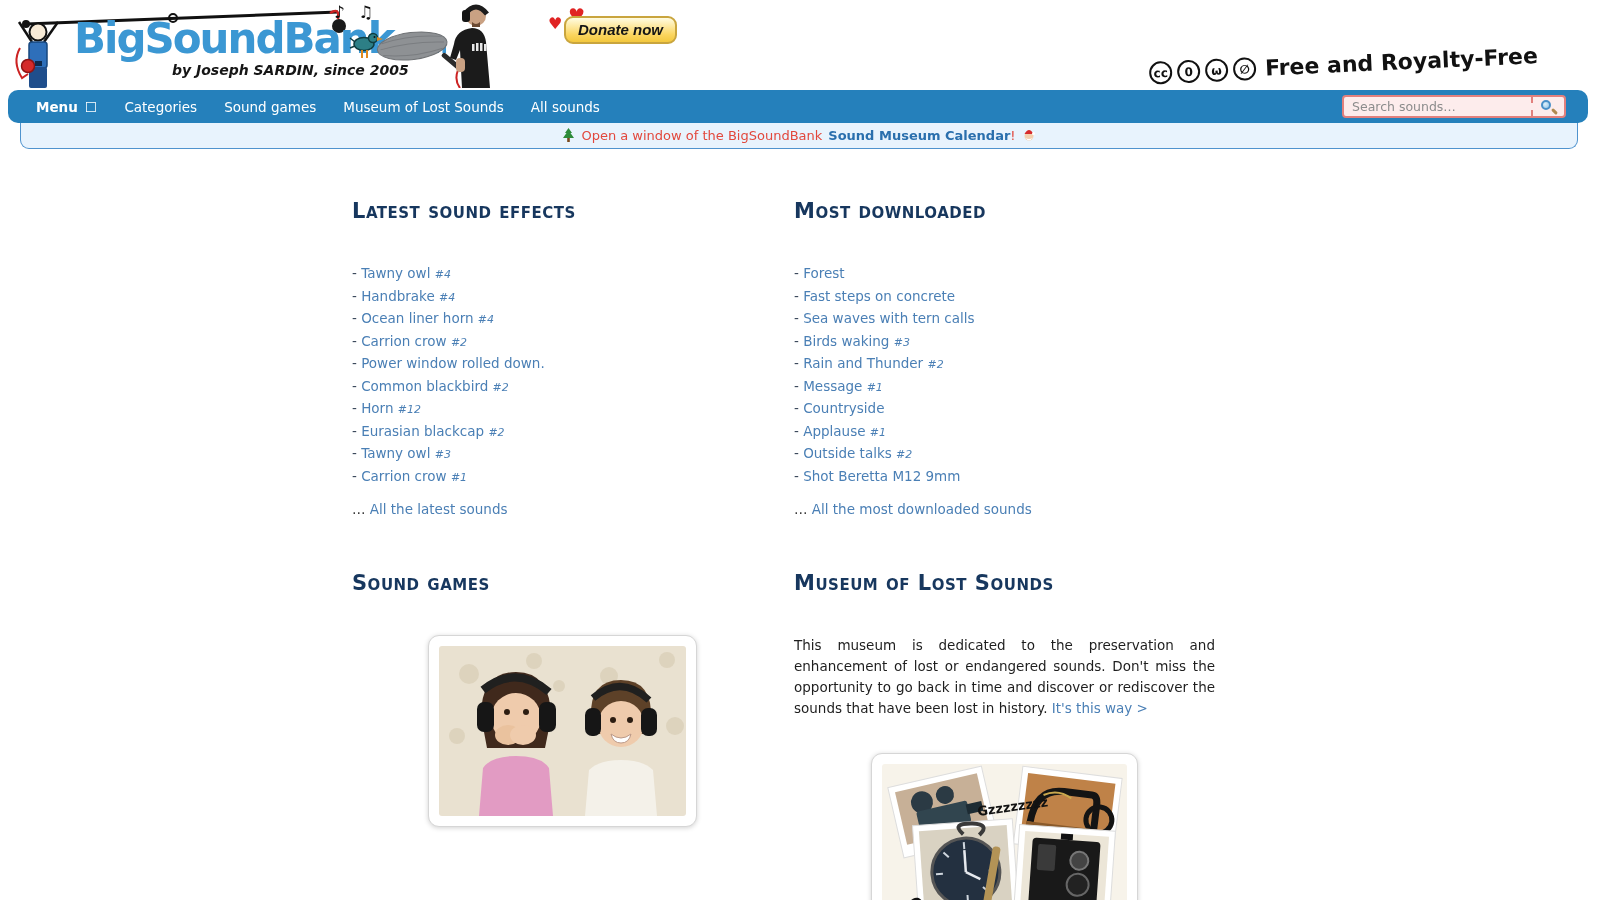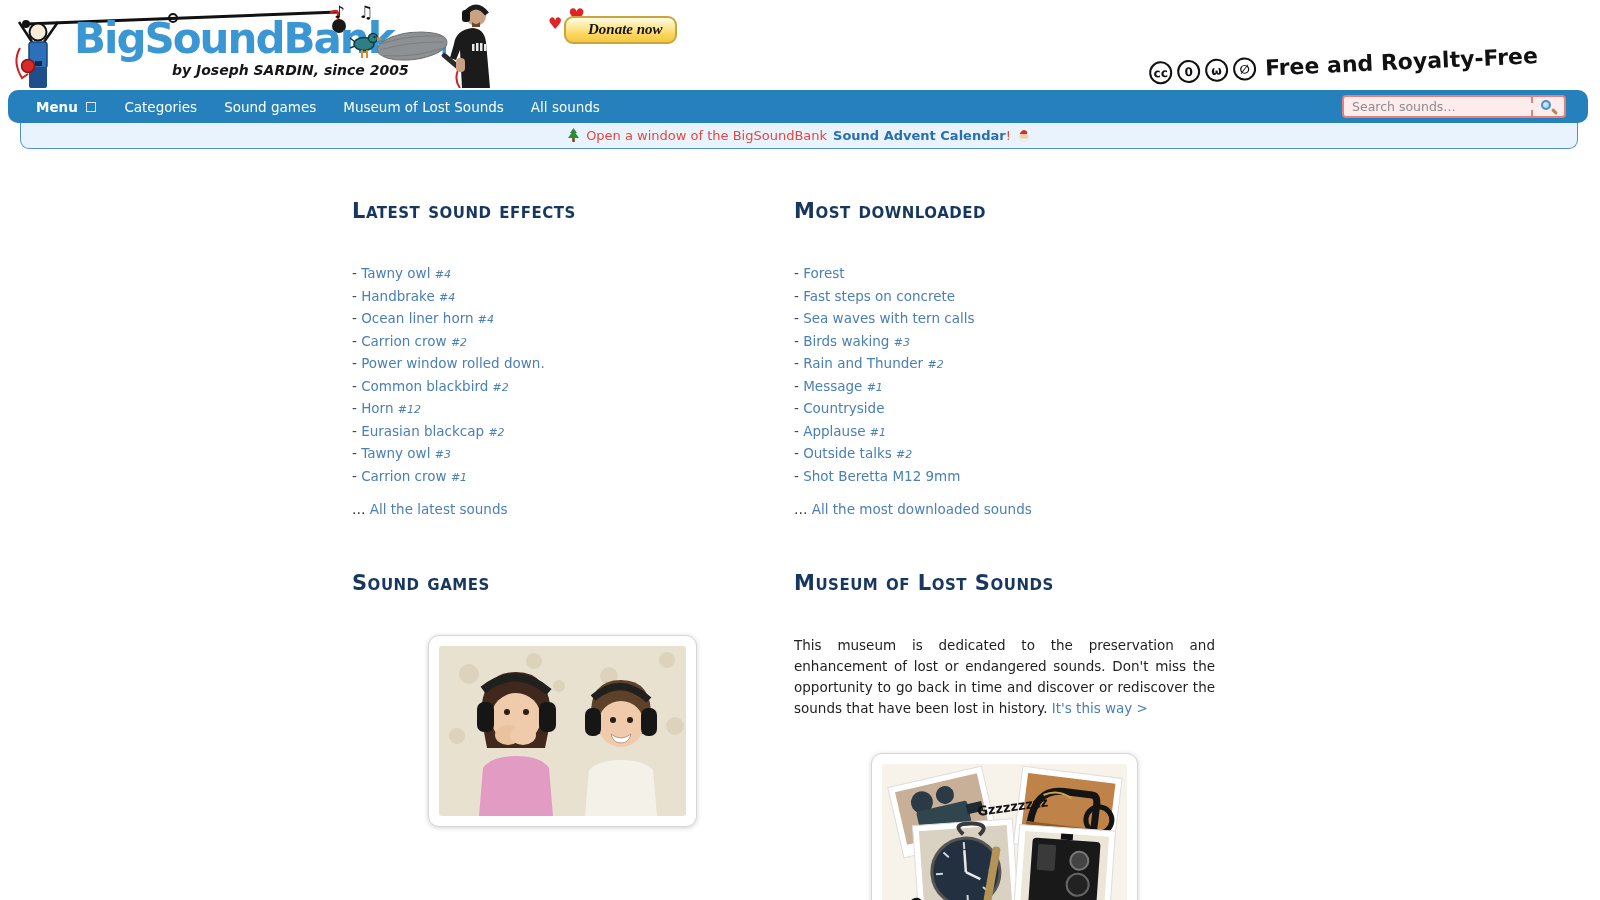--- a/index.html
+++ b/index.html
@@ -23,24 +23,24 @@
   .bird-svg { position:absolute; left:349px; top:30px; }
   .man-svg { position:absolute; left:372px; top:0; }
 
   .donate-wrap { position:absolute; left:546px; top:2px; width:120px; height:50px; }
   .heart { position:absolute; color:#e02323; }
   .heart.h1 { left:2px; top:12px; font-size:16px; }
   .heart.h2 { left:22px; top:2px; font-size:19px; }
   .heart.h3 { left:100px; top:18px; font-size:17px; }
   .donate-btn {
     position:absolute; left:18px; top:14px;
-    padding:3px 12px 4px 22px;
+    padding:3px 12px 4px 12px;
     background:linear-gradient(#fffce2, #fbd55e 70%, #f3c83e);
     border:2px solid #c9a53e; border-radius:9px;
-    font-family:Liberation Serif, serif;
+    font-family:Liberation Sans, sans-serif;
     font-size:15px; font-weight:bold; font-style:italic; color:#151515;
     cursor:pointer; white-space:nowrap;
   }
 
   .license { position:absolute; right:62px; top:52px; transform:rotate(-2.6deg); display:flex; align-items:center; gap:5px; white-space:nowrap; }
   .badge {
     display:inline-flex; align-items:center; justify-content:center;
     width:23px; height:23px; border:2.5px solid #111; border-radius:50%;
     font-size:12px; font-weight:bold; color:#111; line-height:1;
   }
@@ -213,21 +213,21 @@
     </button>
   </div>
 </div>
 
 <div class="notice">
   <svg width="13" height="15" viewBox="0 0 13 15">
     <path d="M6.5 0 L10 5 H8.5 L12 10 H1 L4.5 5 H3 Z" fill="#2e8b3a"></path>
     <rect x="5.2" y="10" width="2.6" height="4" fill="#7a4a1e"></rect>
   </svg>
   <span class="notice-red">Open a window of the BigSoundBank</span>
-  <span><a class="notice-link">Sound Advent Calendar</a><span class="notice-excl notice-red">!</span></span>
+  <span><a class="notice-link">Sound Museum Calendar</a><span class="notice-excl notice-red">!</span></span>
   <svg width="14" height="15" viewBox="0 0 14 15">
     <circle cx="7" cy="8" r="4.5" fill="#f3cfae"></circle>
     <path d="M2.5 6 Q7 -2 11.5 6 Z" fill="#d62c2c"></path>
     <circle cx="11.5" cy="5.5" r="1.5" fill="#fff"></circle>
     <path d="M3 9.5 Q7 15 11 9.5 Q7 12.5 3 9.5 Z" fill="#fff"></path>
   </svg>
 </div>
 
 <div class="main">
 

